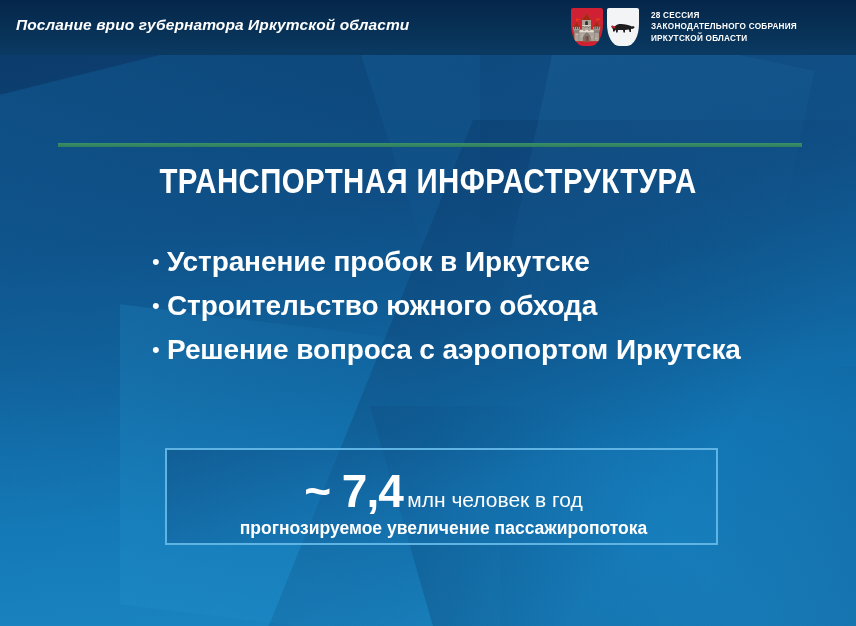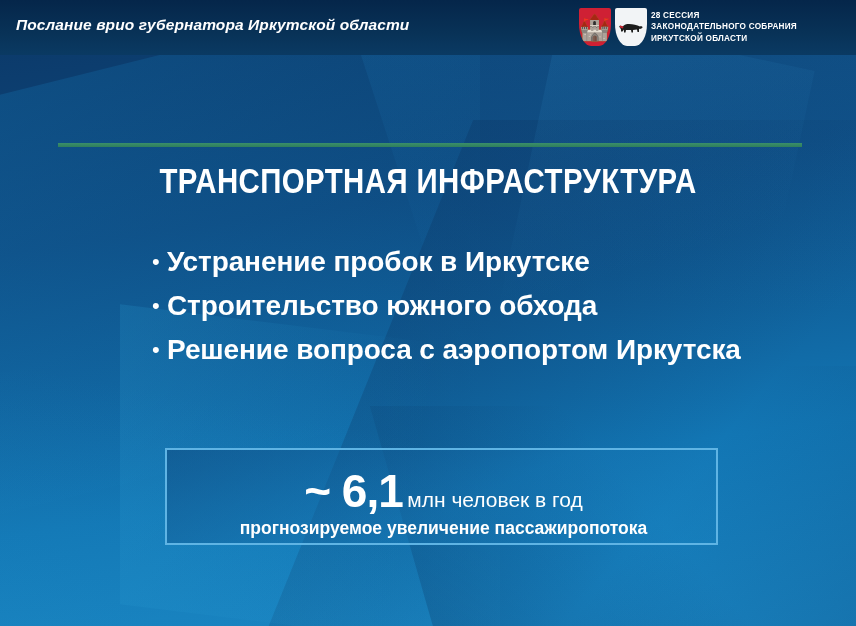--- a/index.html
+++ b/index.html
@@ -104,21 +104,21 @@
     width: 24px; height: 15px;
   }
 
   #emblem-text {
     color: #ffffff;
     font-size: 8.2px;
     font-weight: bold;
     line-height: 11.2px;
     letter-spacing: 0.25px;
     white-space: nowrap;
-    margin-left: 0;
+    margin-left: 8px;
   }
 
   
   #banner {
     position: absolute; left: 58px; top: 106px; width: 744px; height: 35px;
     background: linear-gradient(180deg, #1a6ca4 0%, #1e76b0 45%, #1b6ea6 100%);
     border-top: 1px solid rgba(150,200,230,0.45);
     border-bottom: 1px solid rgba(150,200,230,0.40);
     box-sizing: border-box;
     z-index: 4;
@@ -264,19 +264,19 @@
       <span class="bullet-text">Строительство южного обхода</span>
     </div>
     <div class="bullet-row">
       <span class="bullet-dot">•</span>
       <span class="bullet-text">Решение вопроса с аэропортом Иркутска</span>
     </div>
   </div>
 
   <div id="highlight">
     <div id="highlight-main">
-      <span id="highlight-value">~ 6,1</span>
+      <span id="highlight-value">~ 7,4</span>
       <span id="highlight-unit">млн человек в год</span>
     </div>
     <div id="highlight-sub">прогнозируемое увеличение пассажиропотока</div>
   </div>
 
 </div>
 
 </body></html>

